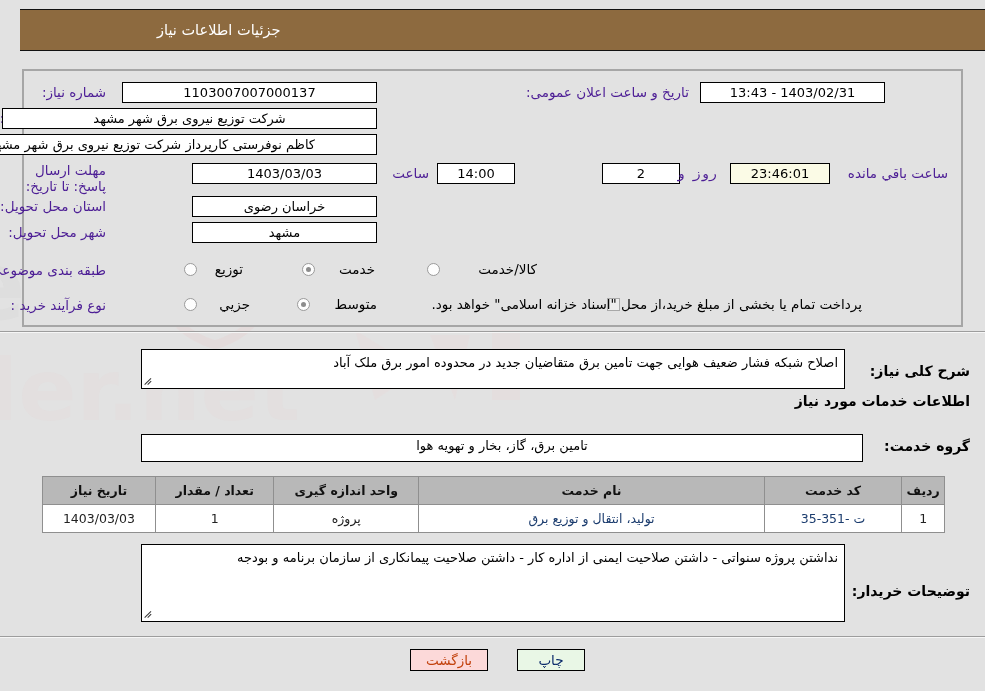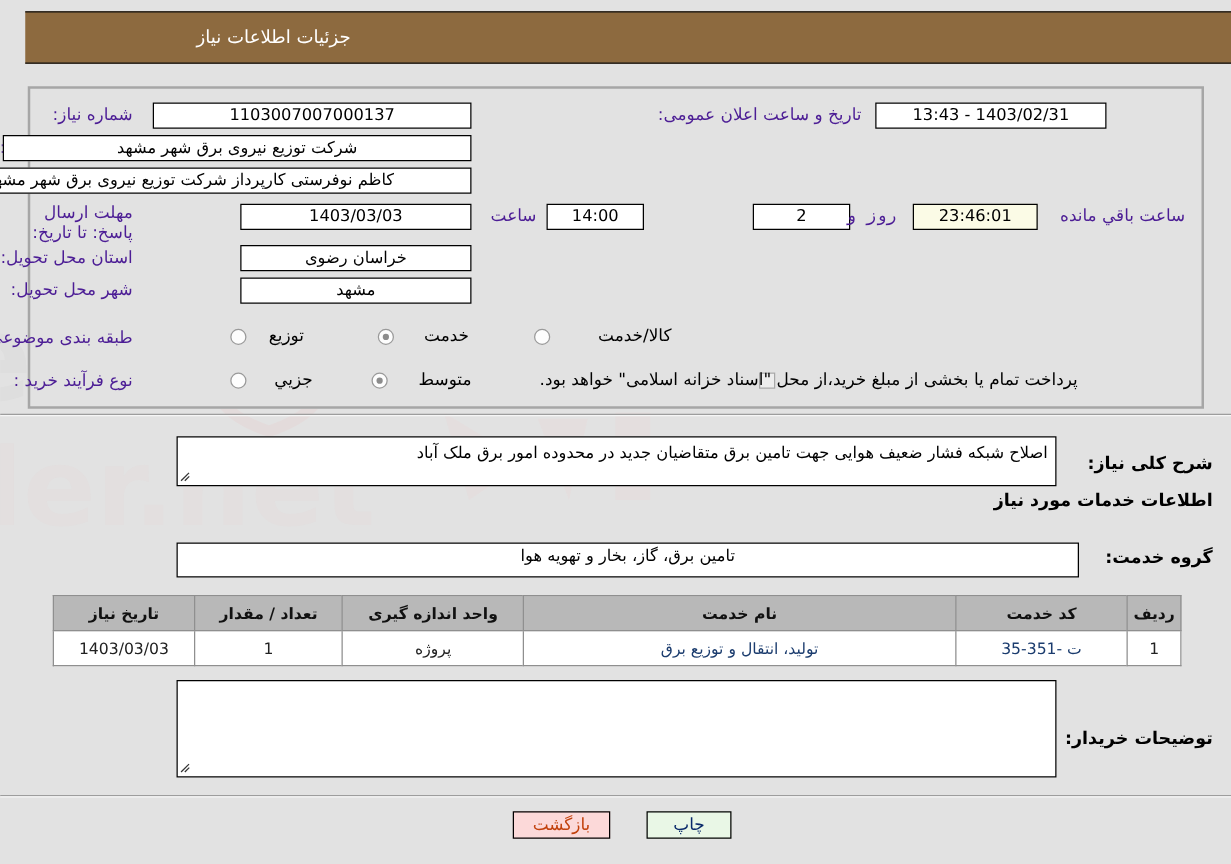--- a/index.html
+++ b/index.html
@@ -337,19 +337,20 @@
         <td>پروژه</td>
         <td>1</td>
         <td>1403/03/03</td>
       </tr>
     </tbody>
   </table>
 </div>
 
 <div class="section-lbl" style="right:15px; top:583px;">توضیحات خریدار:</div>
 <div class="tbox" style="right:140px; top:544px; width:704px; height:78px;">
+  <span>نداشتن پروژه سنواتی - داشتن صلاحیت ایمنی از اداره کار - داشتن صلاحیت پیمانکاری از سازمان برنامه و بودجه</span>
   <span class="grip"></span>
 </div>
 
 <div class="hr" style="top:636px;"></div>
 
 <div class="btn print" style="right:400px; top:649px; width:68px;">چاپ</div>
 <div class="btn back" style="right:497px; top:649px; width:78px;">بازگشت</div>
 
 </body></html>

